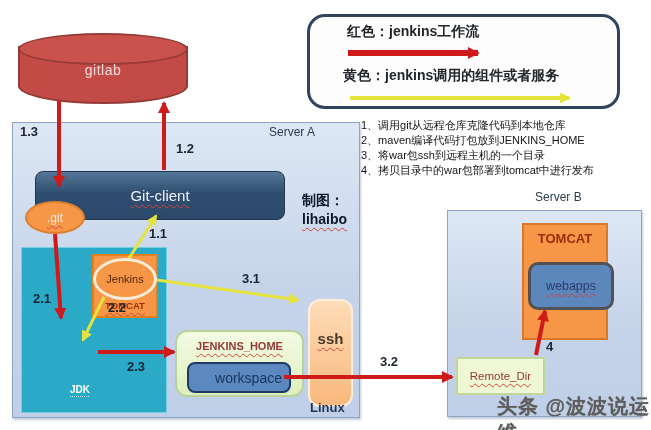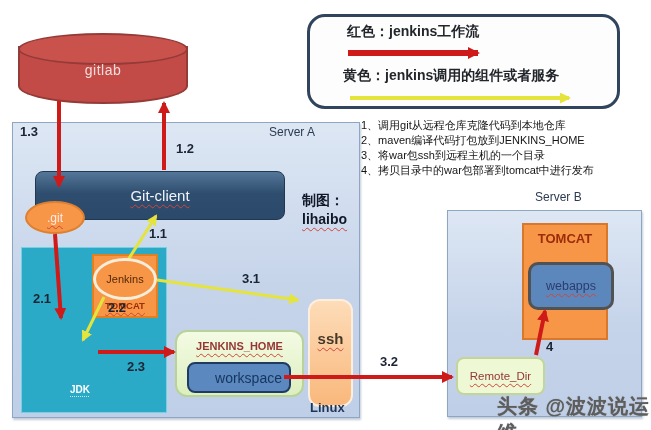--- a/index.html
+++ b/index.html
@@ -77,21 +77,21 @@
 
   
   .tomcat-b{left:522px;top:223px;width:86px;height:117px;background:#f79646;
             border:2px solid #d9782a;box-sizing:border-box;}
   .tomcat-b-label{left:522px;top:231px;width:86px;text-align:center;
                   font-size:13px;font-weight:700;color:#9b2c0c;}
   .webapps-box{left:528px;top:262px;width:86px;height:48px;border-radius:10px;
                background:#5b87bd;border:3px solid #525252;box-sizing:border-box;
                display:flex;align-items:center;justify-content:center;
                color:#2b3d6e;font-size:12.5px;}
-  .remote-dir{left:456px;top:357px;width:89px;height:38px;border-radius:8px;
+  .remote-dir{left:456px;top:357px;width:89px;height:38px;border-radius:0;
               background:#eef8d4;border:2px solid #c2d59b;box-sizing:border-box;
               display:flex;align-items:center;justify-content:center;
               color:#953735;font-size:11.5px;}
 
   
   .author{left:302px;top:191px;font-size:14px;font-weight:700;color:#101828;line-height:19px;}
   .watermark{left:497px;top:393px;font-size:20px;font-weight:700;color:#5d5d5d;
              letter-spacing:1px;text-shadow:0 0 1px #8a8a8a;z-index:20;}
 
   

